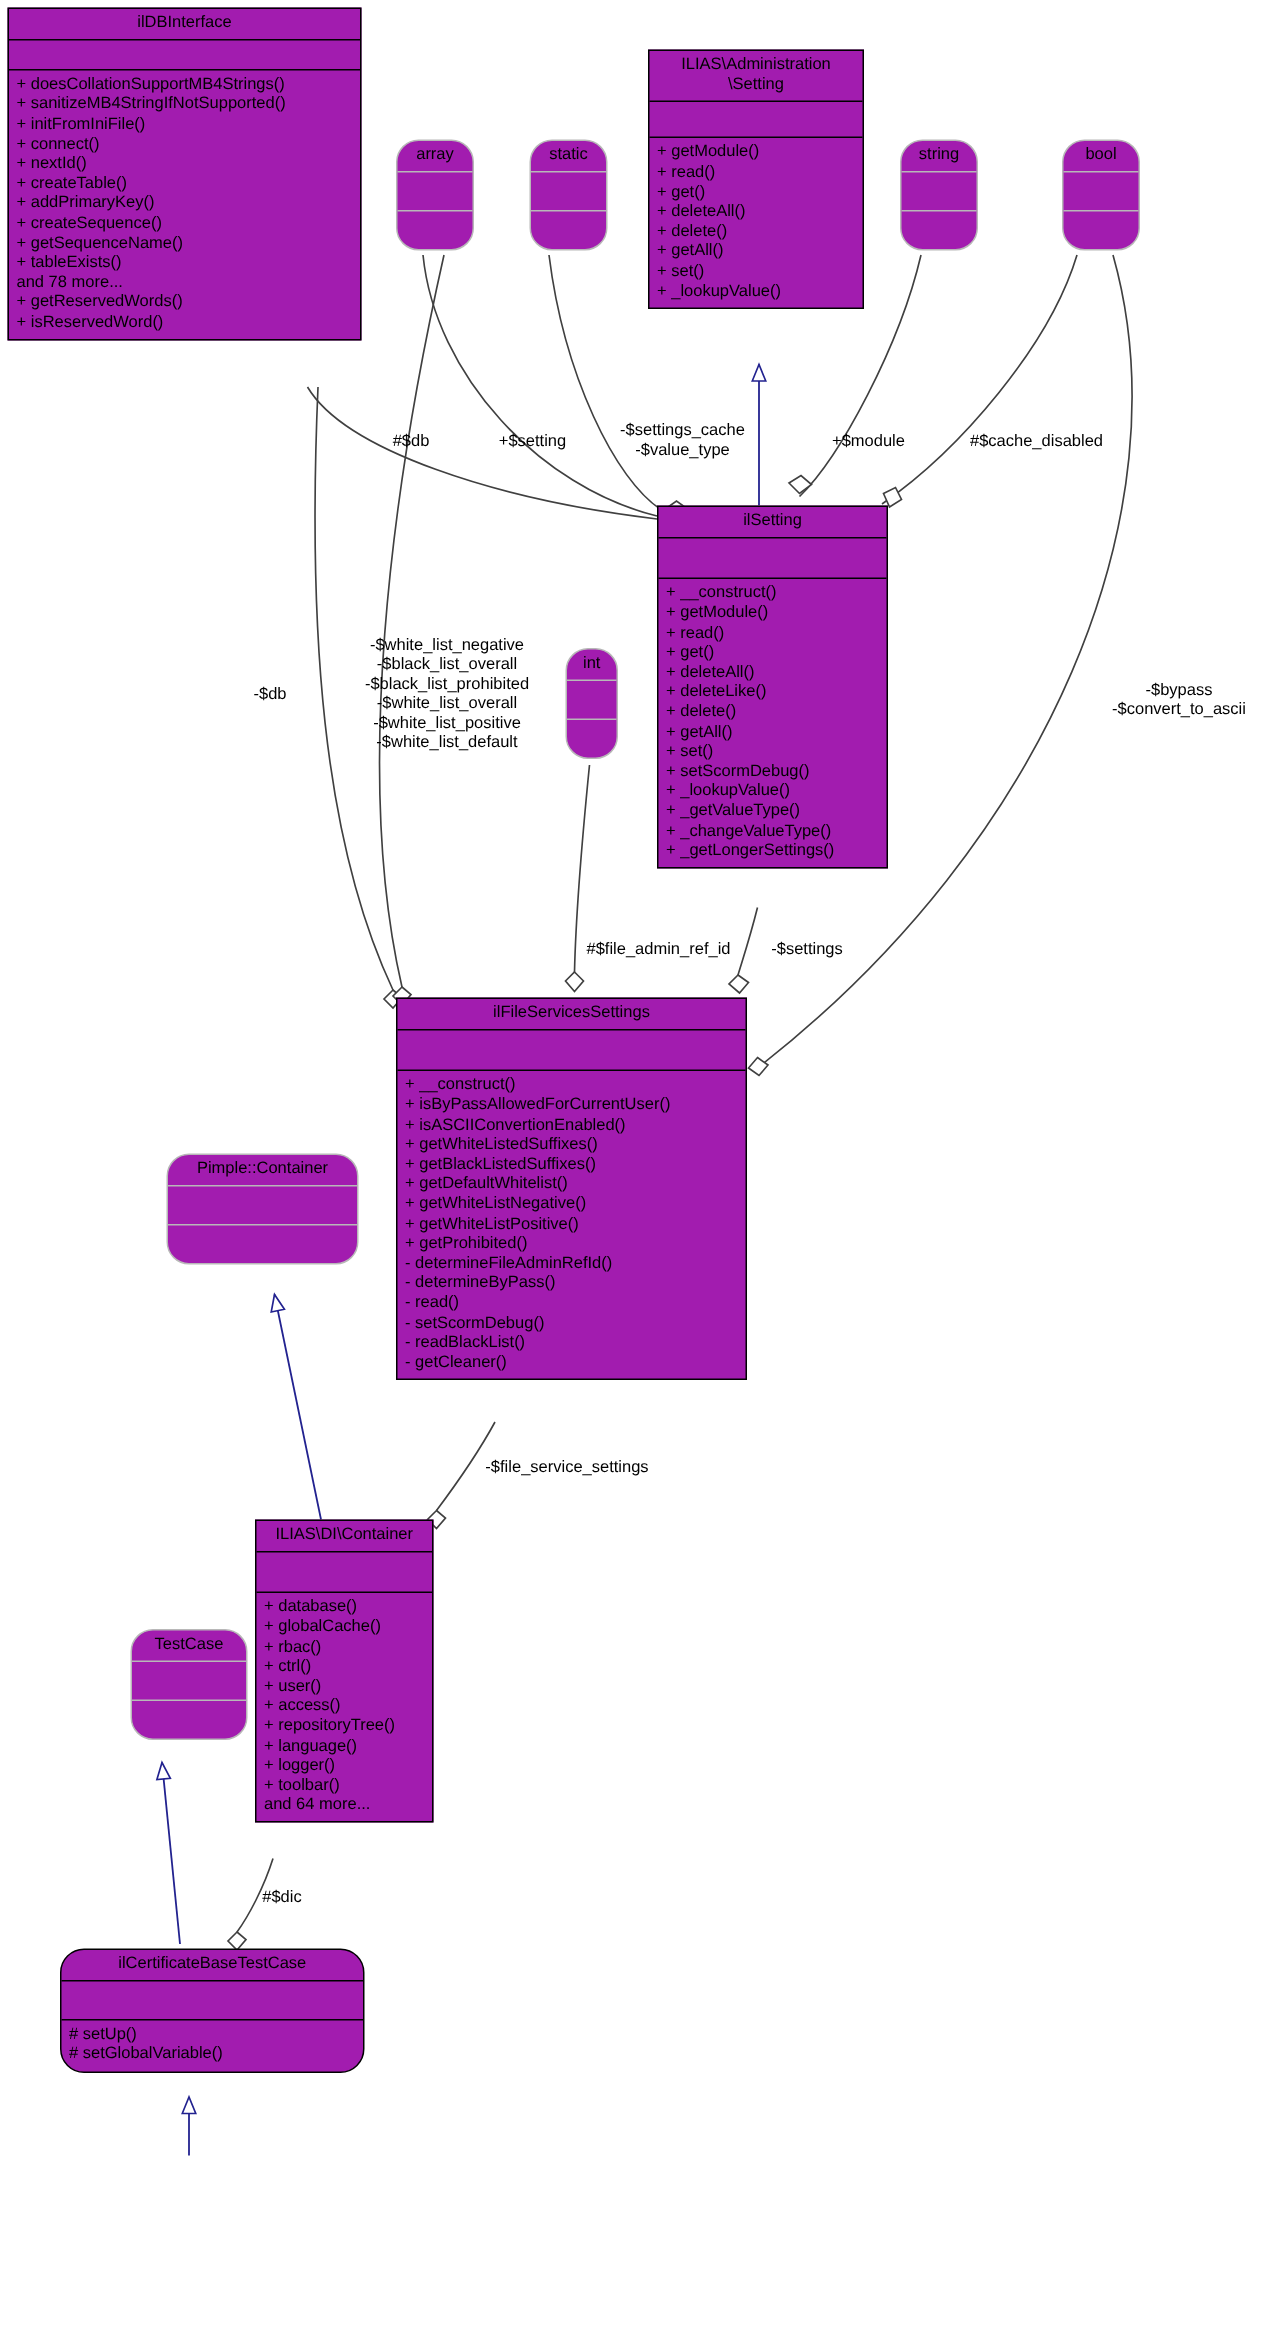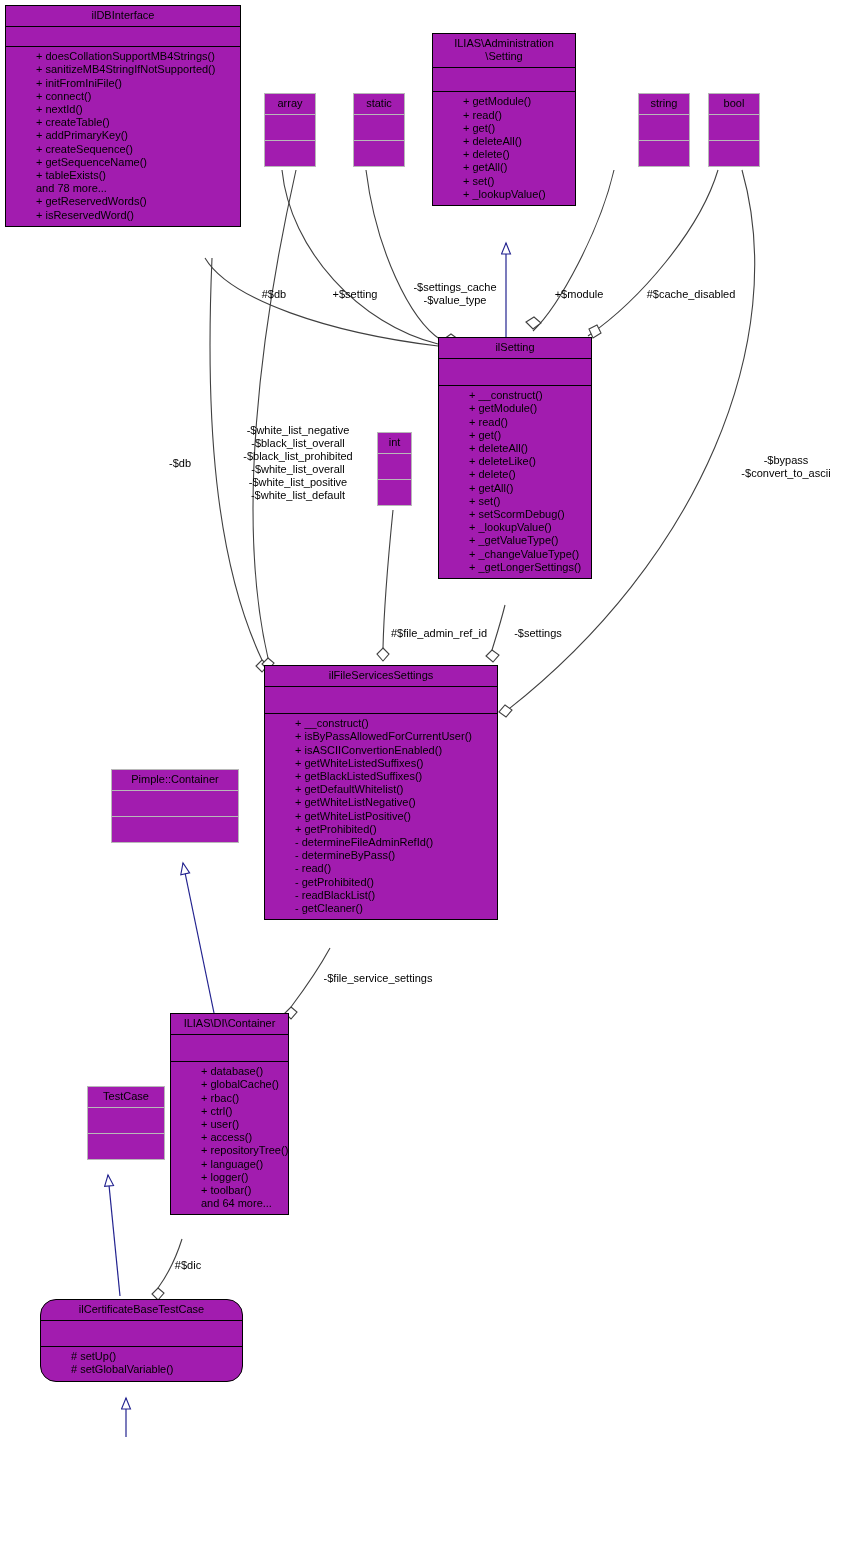--- a/index.html
+++ b/index.html
@@ -31,20 +31,21 @@
     position: absolute;
     box-sizing: border-box;
     border: 1px solid #000000;
     background: #a21caf;
     font-size: 11px;
     line-height: 13.2px;
     color: #000000;
   }
   .node.dim {
     border-color: #b8b8b8;
+    border-radius: 15px;
   }
   .node.filled {
     background: #bfbfbf;
   }
   .node .title {
     text-align: center;
     padding: 3px 4px 4px 4px;
     white-space: pre-line;
   }
   .node .sep {
@@ -55,21 +56,20 @@
   }
   .node.dim .sep {
     border-top-color: #b8b8b8;
   }
   .node .attrs {
     min-height: 15px;
     padding: 2px 4px;
   }
   .node .ops {
     padding: 3px 4px 4px 5px;
-    margin-left: 25px;
   }
   .node .ops .op {
     white-space: nowrap;
   }
   .node .ops .op.wrap {
     white-space: normal;
   }
   
   .elabel {
     position: absolute;
@@ -176,21 +176,21 @@
   </div>
 
   <div class="node dim" style="left:353px; top:93px; width:52px;">
     <div class="title">static</div>
     <div class="sep"></div>
     <div class="attrs" style="height:21px;"></div>
     <div class="sep"></div>
     <div class="attrs" style="height:21px;"></div>
   </div>
 
-  <div class="node dim" style="left:600px; top:93px; width:52px;margin-left:38px;">
+  <div class="node dim" style="left:600px; top:93px; width:52px;">
     <div class="title">string</div>
     <div class="sep"></div>
     <div class="attrs" style="height:21px;"></div>
     <div class="sep"></div>
     <div class="attrs" style="height:21px;"></div>
   </div>
 
   <div class="node dim" style="left:708px; top:93px; width:52px;">
     <div class="title">bool</div>
     <div class="sep"></div>
@@ -259,21 +259,21 @@
       <div class="op">+ isASCIIConvertionEnabled()</div>
       <div class="op">+ getWhiteListedSuffixes()</div>
       <div class="op">+ getBlackListedSuffixes()</div>
       <div class="op">+ getDefaultWhitelist()</div>
       <div class="op">+ getWhiteListNegative()</div>
       <div class="op">+ getWhiteListPositive()</div>
       <div class="op">+ getProhibited()</div>
       <div class="op">- determineFileAdminRefId()</div>
       <div class="op">- determineByPass()</div>
       <div class="op">- read()</div>
-      <div class="op">- getProhibited()</div>
+      <div class="op">- setScormDebug()</div>
       <div class="op">- readBlackList()</div>
       <div class="op">- getCleaner()</div>
     </div>
   </div>
 
   <div class="node dim" style="left:111px; top:769px; width:128px;">
     <div class="title">Pimple::Container</div>
     <div class="sep"></div>
     <div class="attrs" style="height:21px;"></div>
     <div class="sep"></div>

